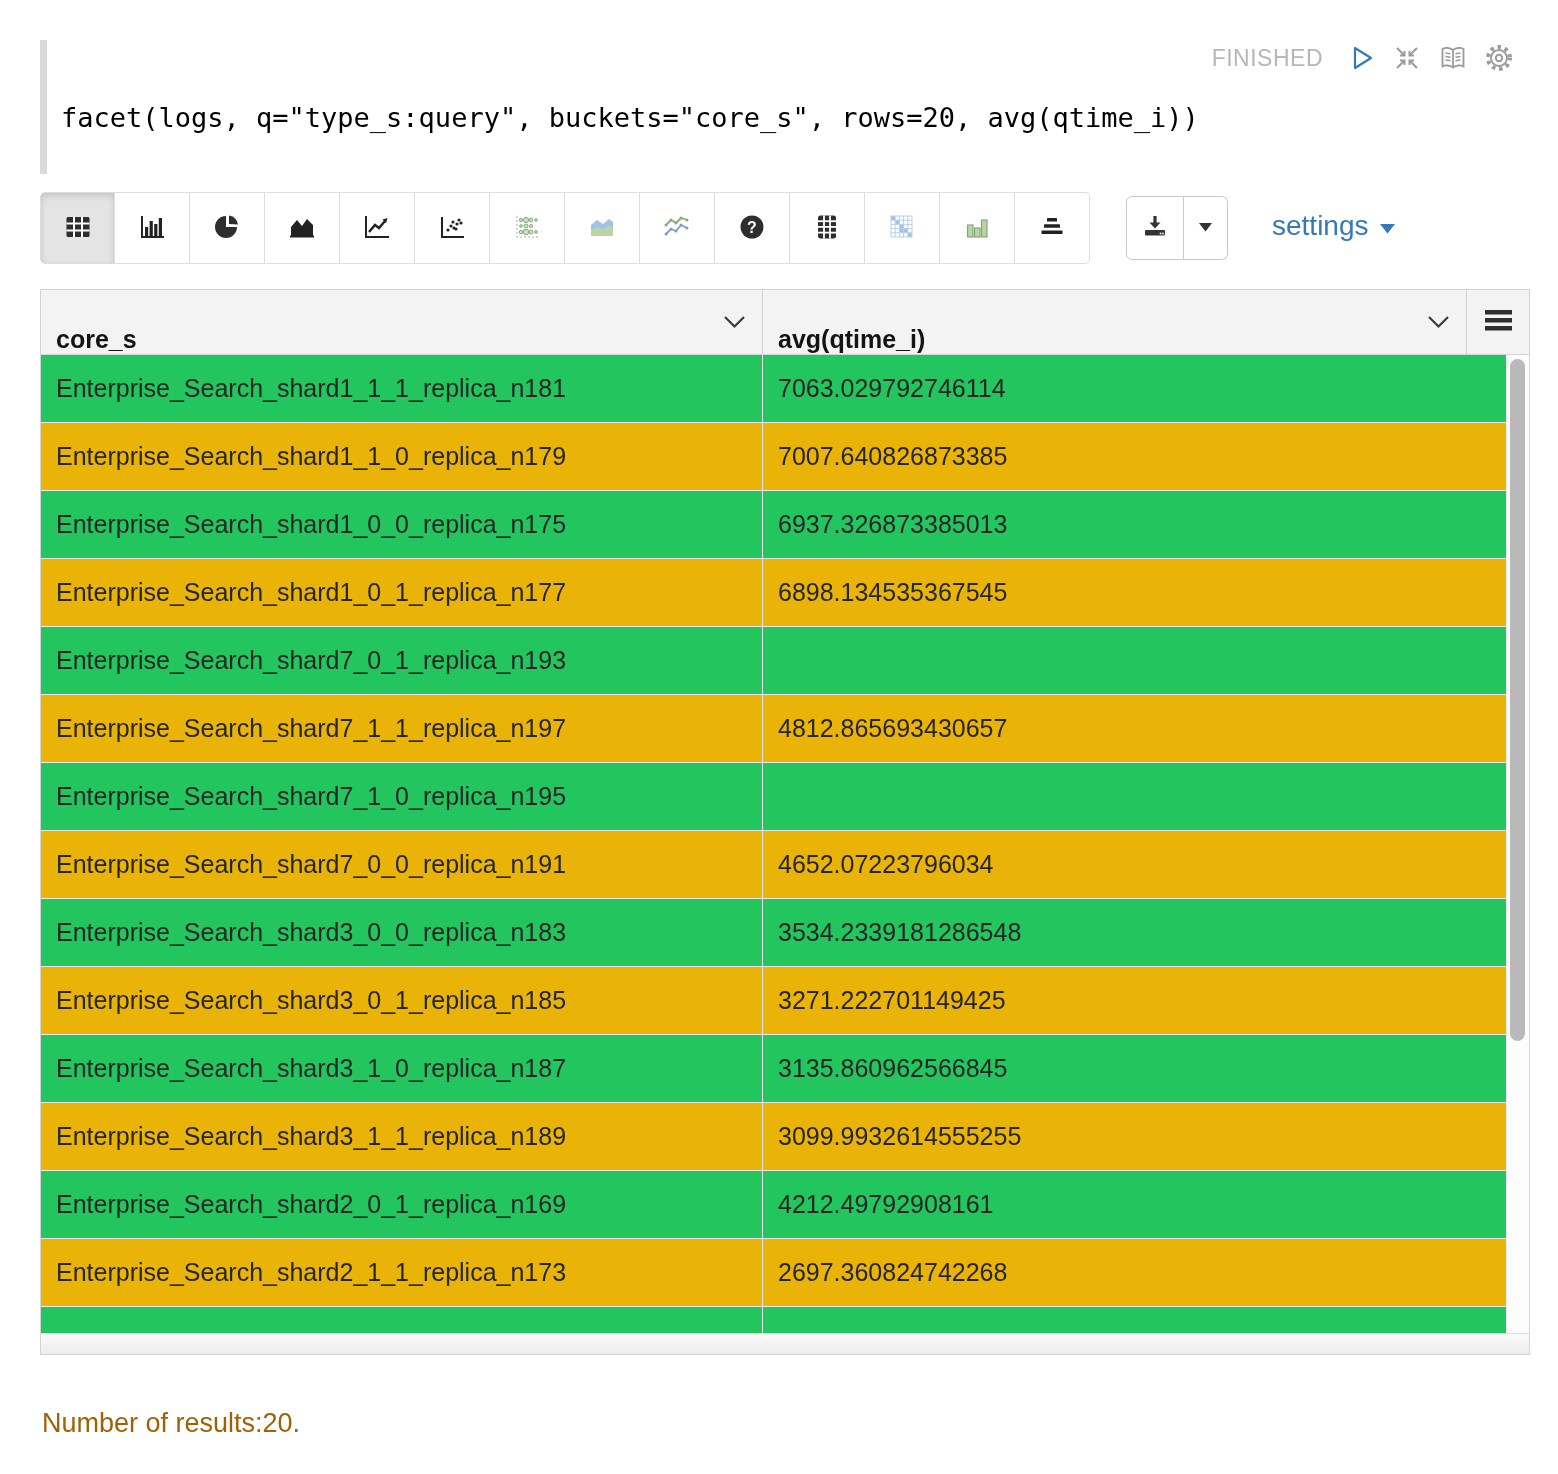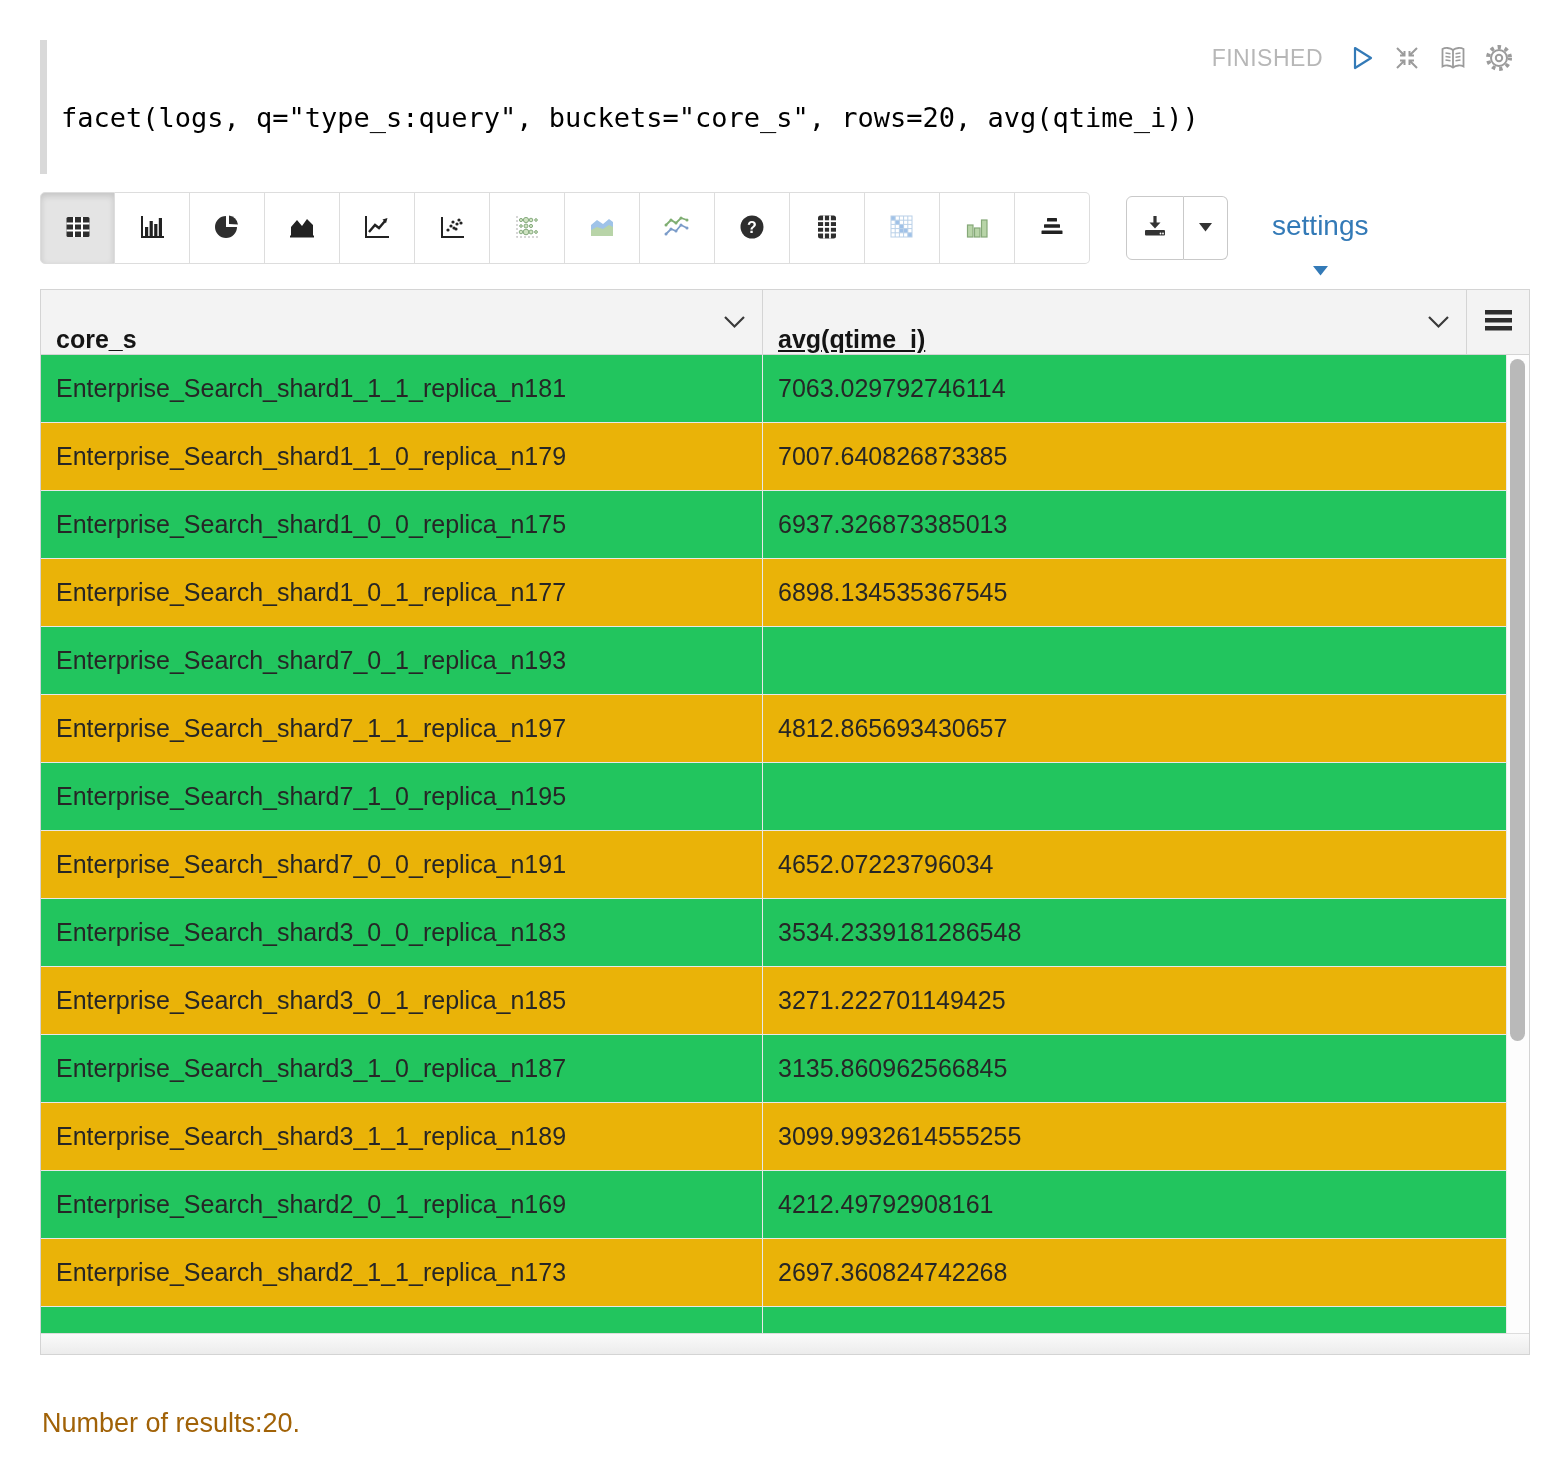--- a/index.html
+++ b/index.html
@@ -30,29 +30,29 @@
   .chart-btn:last-child { border-radius:0 5px 5px 0; }
   .chart-btn.selected { background:#e4e4e4; box-shadow:inset 0 3px 6px rgba(0,0,0,.14); }
 
   
   .dl-group { position:absolute; left:1126px; top:196px; display:flex; }
   .dl-btn { height:64px; background:#fff; border:1px solid #c9c9c9; display:flex; align-items:center; justify-content:center; cursor:pointer; padding:0; box-sizing:border-box; }
   .dl-main { width:58px; border-radius:6px 0 0 6px; }
   .dl-caret { width:44px; border-left:none; border-radius:0 6px 6px 0; }
 
   
-  .settings { position:absolute; left:1272px; top:210px; color:#337ab7; font-size:28px; display:flex; align-items:center; gap:10px; cursor:pointer;flex-direction:column; }
+  .settings { position:absolute; left:1272px; top:210px; color:#337ab7; font-size:28px; display:flex; align-items:center; gap:10px; cursor:pointer; }
 
   
   .grid { position:absolute; left:40px; top:289px; width:1488px; border:1px solid #d4d4d4; background:#fff; box-sizing:content-box; }
   .grid-header { display:flex; height:64px; background:#f3f3f3; border-bottom:1px solid #d4d4d4; }
   .hcell { display:flex; align-items:flex-end; padding-left:15px; font-weight:bold; font-size:25px; color:#141414; position:relative; cursor:pointer; box-sizing:border-box; }
   .hcell .chev { position:absolute; right:16px; top:50%; transform:translateY(-50%); display:inline-flex; }
   .hc1 { width:722px; border-right:1px solid #d4d4d4; }
-  .hc2 { flex:1;text-decoration:underline; }
+  .hc2 { flex:1; }
   .menu-btn { width:62px; border-left:1px solid #d4d4d4; display:flex; align-items:center; justify-content:center; cursor:pointer; background:#f3f3f3; }
 
   .grid-body { position:relative; height:978px; overflow:hidden; }
   .rows { position:absolute; left:0; top:0; right:22px; }
   .grid-row { display:flex; height:68px; box-sizing:border-box; border-bottom:1px solid #e8e8e8; background:#eab308; }
   .grid-row.odd { background:#22c55e; }
   .cell { display:flex; align-items:center; padding-left:15px; font-size:25px; color:#262626; box-sizing:border-box; overflow:hidden; white-space:nowrap; }
   .cell.c1 { width:722px; border-right:1px solid #e8e8e8; }
   .cell.c2 { flex:1; }
 

